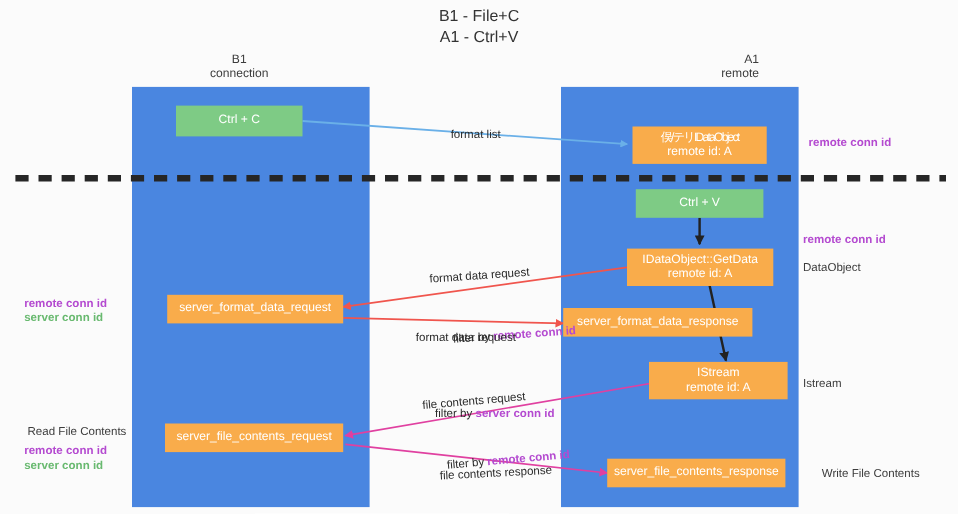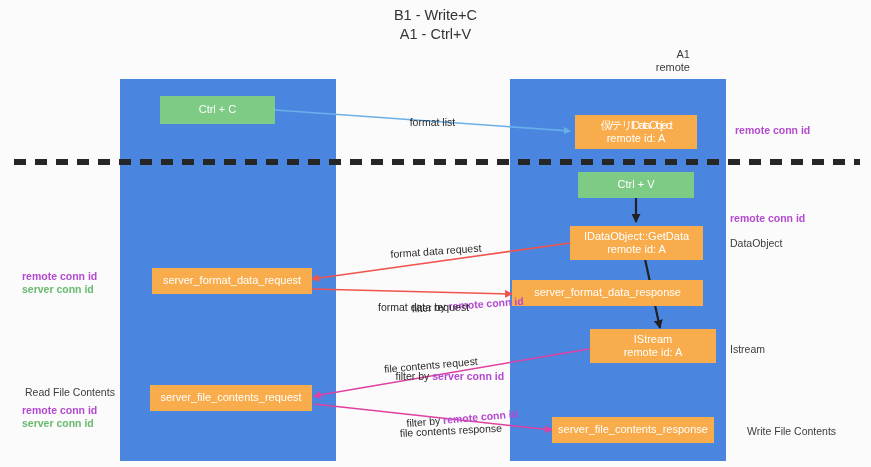--- a/index.html
+++ b/index.html
@@ -101,23 +101,25 @@
     width: 871px;
     height: 467px;
     pointer-events: none;
   }
 </style>
 </head>
 <body>
 
 <div id="canvas">
 
-  <div class="title">B1 - Write+C
+  <div class="title">B1 - File+C
 A1 - Ctrl+V</div>
 
+  <div class="col-head" style="left:150px; top:48px; width:135px;">B1
+connection</div>
   <div class="col-head" style="left:555px; top:48px; width:135px;text-align:right;">A1
 remote</div>
 
   <div class="lane" style="left:120px; top:79px; width:216px; height:382px;"></div>
   <div class="lane" style="left:510px; top:79px; width:216px; height:382px;"></div>
 
   <svg class="overlay" viewBox="0 0 871 467">
     <defs>
       <marker id="ah-blue" markerWidth="7" markerHeight="7" refX="6" refY="3.5" orient="auto" markerUnits="userSpaceOnUse">
         <path d="M0,0 L7,3.5 L0,7 z" fill="#6ab0e8"></path>
@@ -165,21 +167,21 @@
 
   <div class="node orange" style="left:570px; top:226px; width:133px; height:34px;">
     <span>IDataObject::GetData</span>
     <span class="sub">remote id: A</span>
   </div>
 
   <div class="node orange" style="left:152px; top:268px; width:160px; height:26px;">
     <span>server_format_data_request</span>
   </div>
 
-  <div class="node orange" style="left:512px; top:280px; width:191px; height:26px;">
+  <div class="node orange" style="left:512px; top:280px; width:172px; height:26px;">
     <span>server_format_data_response</span>
   </div>
 
   <div class="node orange" style="left:590px; top:329px; width:126px; height:34px;">
     <span>IStream</span>
     <span class="sub">remote id: A</span>
   </div>
 
   <div class="node orange" style="left:552px; top:417px; width:162px; height:26px;">
     <span>server_file_contents_response</span>

